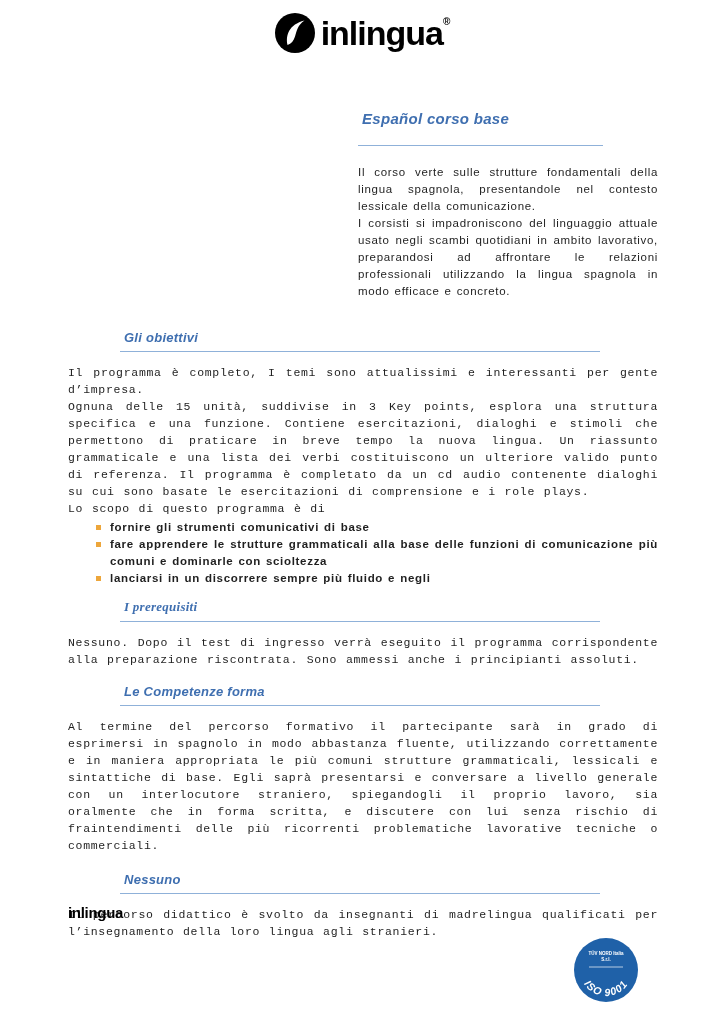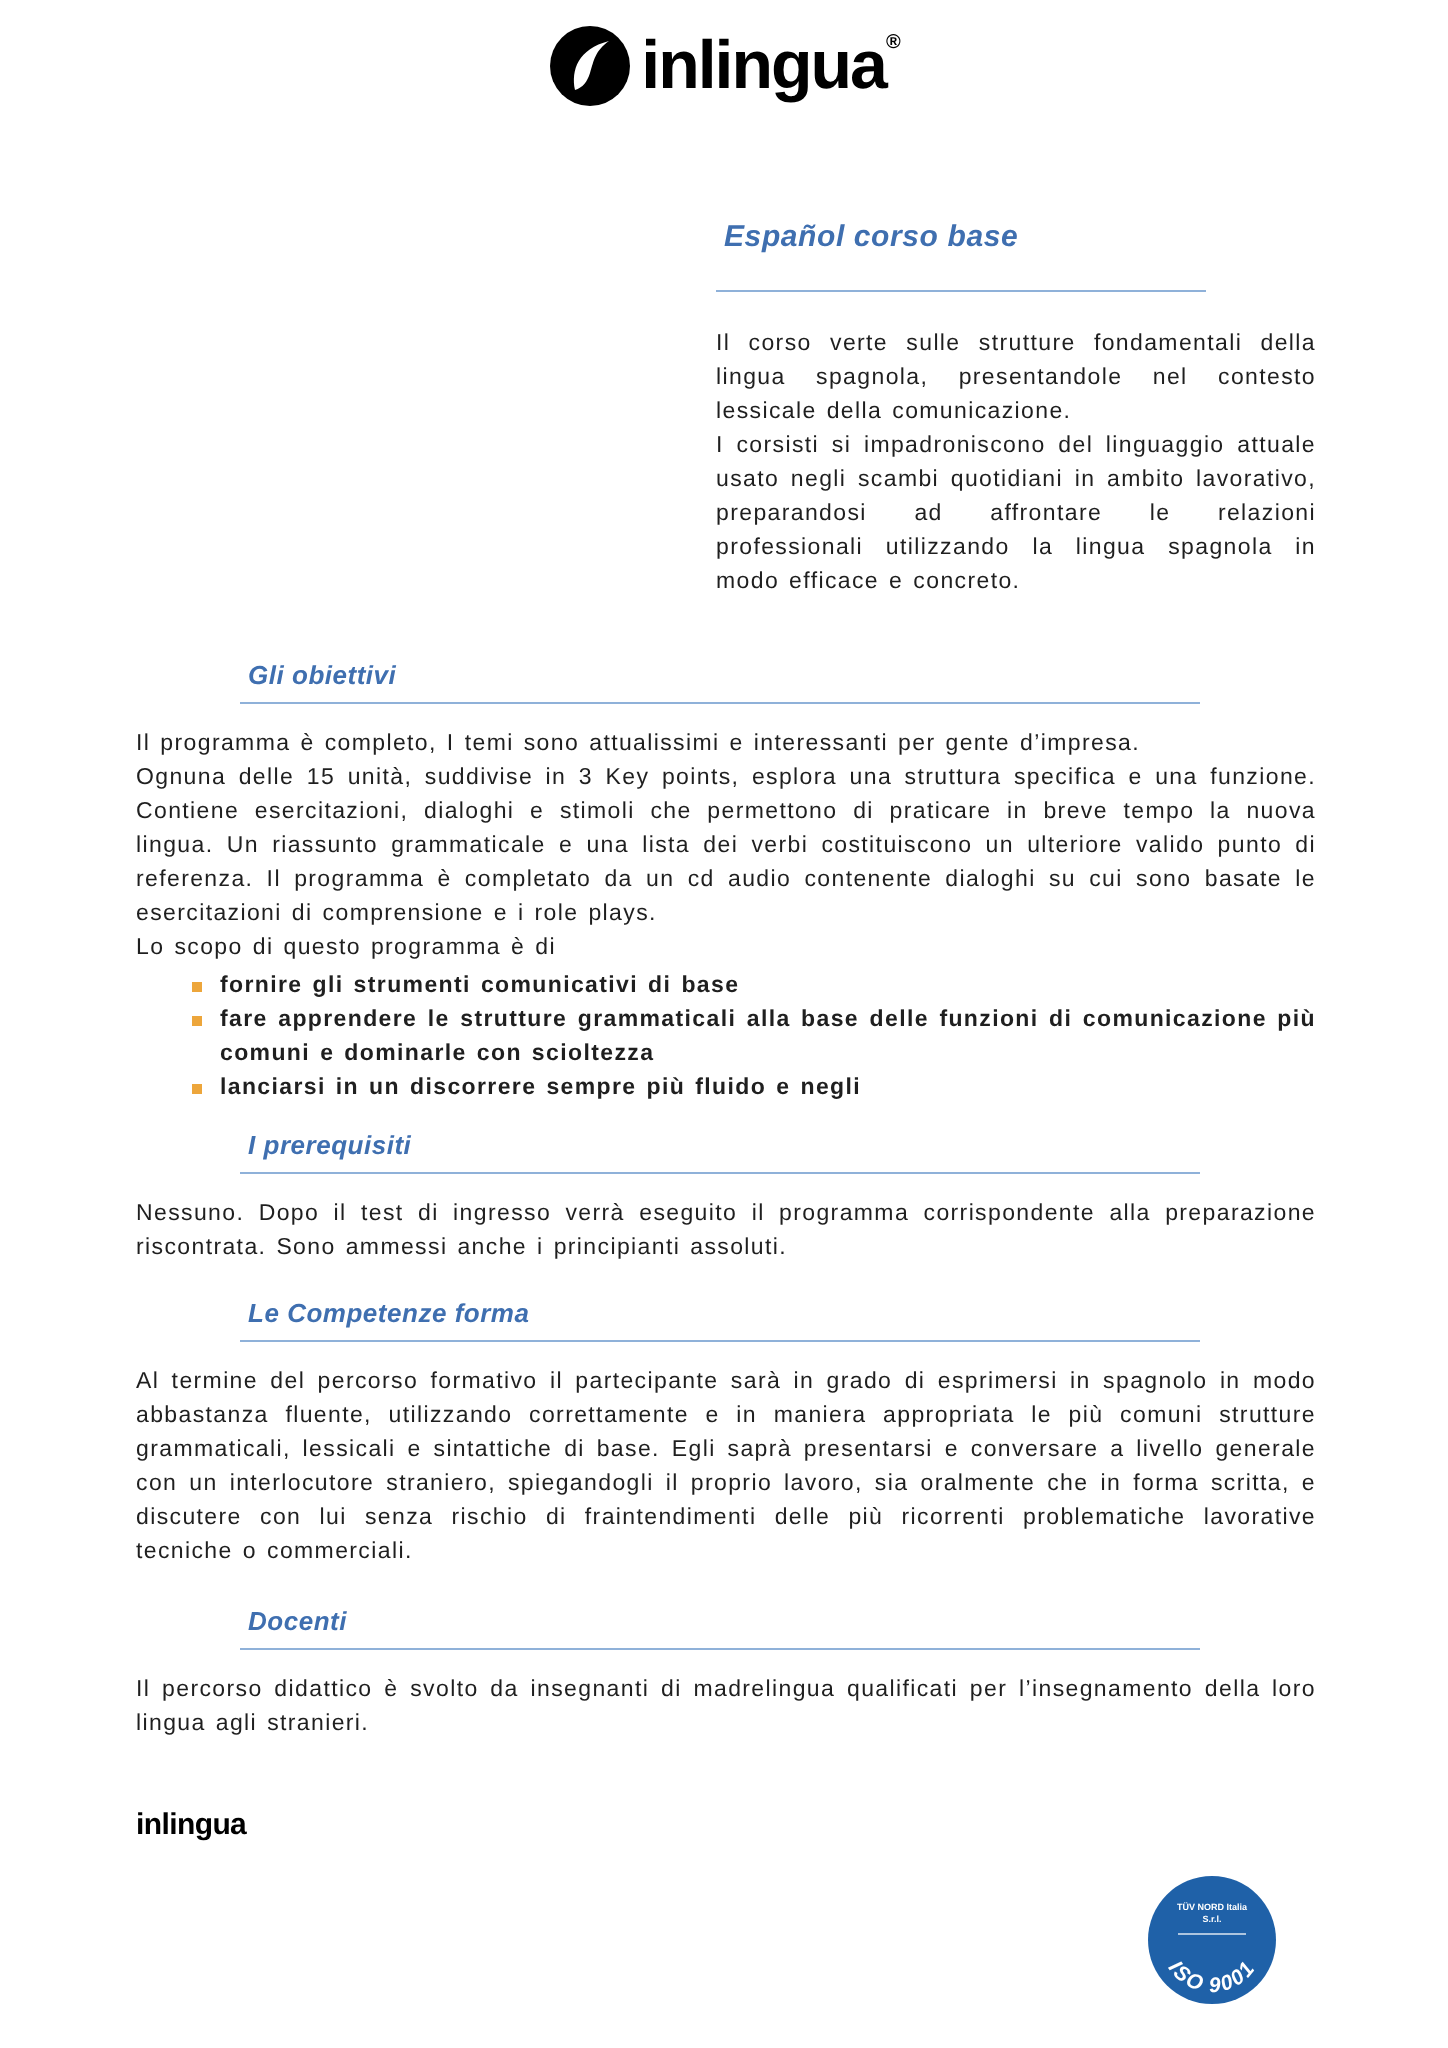--- a/index.html
+++ b/index.html
@@ -70,23 +70,23 @@
     font-style:italic;
     font-weight:bold;
     font-size:13px;
     letter-spacing:0.02em;
     margin:16px 0 0 52px;
     width:480px;
     padding:0 0 6px 4px;
     border-bottom:1px solid var(--rule-blue, #8FB1D9);
   }
   .content section:nth-of-type(1) .sec-title { margin-top:30px; }
-  .content section:nth-of-type(2) .sec-title { margin-top:12px; }
+  .content section:nth-of-type(2) .sec-title { margin-top:12px;font-family:Liberation Serif, serif; }
   .content section:nth-of-type(4) .sec-title { margin-top:18px; }
-  .sec-body { margin-top:12px; }
+  .sec-body { margin-top:12px;font-family:Liberation Mono, monospace; }
 
   ul.bullets { list-style:none; margin:2px 0 0 0; padding:0 0 0 28px;font-weight:bold; }
   ul.bullets li {
     display:flex;
     gap:9px;
     font-size:11.5px;
     line-height:17px;
     letter-spacing:0.06em;
     word-spacing:0.1em;
     text-align:justify;
@@ -172,21 +172,21 @@
       <h2 class="sec-title">I prerequisiti</h2>
       <p class="body-text sec-body">Nessuno. Dopo il test di ingresso verrà eseguito il programma corrispondente alla preparazione riscontrata. Sono ammessi anche i principianti assoluti.</p>
     </section>
 
     <section>
       <h2 class="sec-title">Le Competenze forma</h2>
       <p class="body-text sec-body">Al termine del percorso formativo il partecipante sarà in grado di esprimersi in spagnolo in modo abbastanza fluente, utilizzando correttamente e in maniera appropriata le più comuni strutture grammaticali, lessicali e sintattiche di base. Egli saprà presentarsi e conversare a livello generale con un interlocutore straniero, spiegandogli il proprio lavoro, sia oralmente che in forma scritta, e discutere con lui senza rischio di fraintendimenti delle più ricorrenti problematiche lavorative tecniche o commerciali.</p>
     </section>
 
     <section>
-      <h2 class="sec-title">Docenti</h2>
+      <h2 class="sec-title">Nessuno</h2>
       <p class="body-text sec-body">Il percorso didattico è svolto da insegnanti di madrelingua qualificati per l’insegnamento della loro lingua agli stranieri.</p>
     </section>
 
   </main>
 
   <div class="footer-brand">inlingua</div>
 
   <div class="iso-badge">
     <svg width="68" height="68" viewBox="0 0 68 68" aria-hidden="false">
       <circle cx="34" cy="34" r="32" style="fill:var(--badge-blue, #1F61A8)"></circle>

